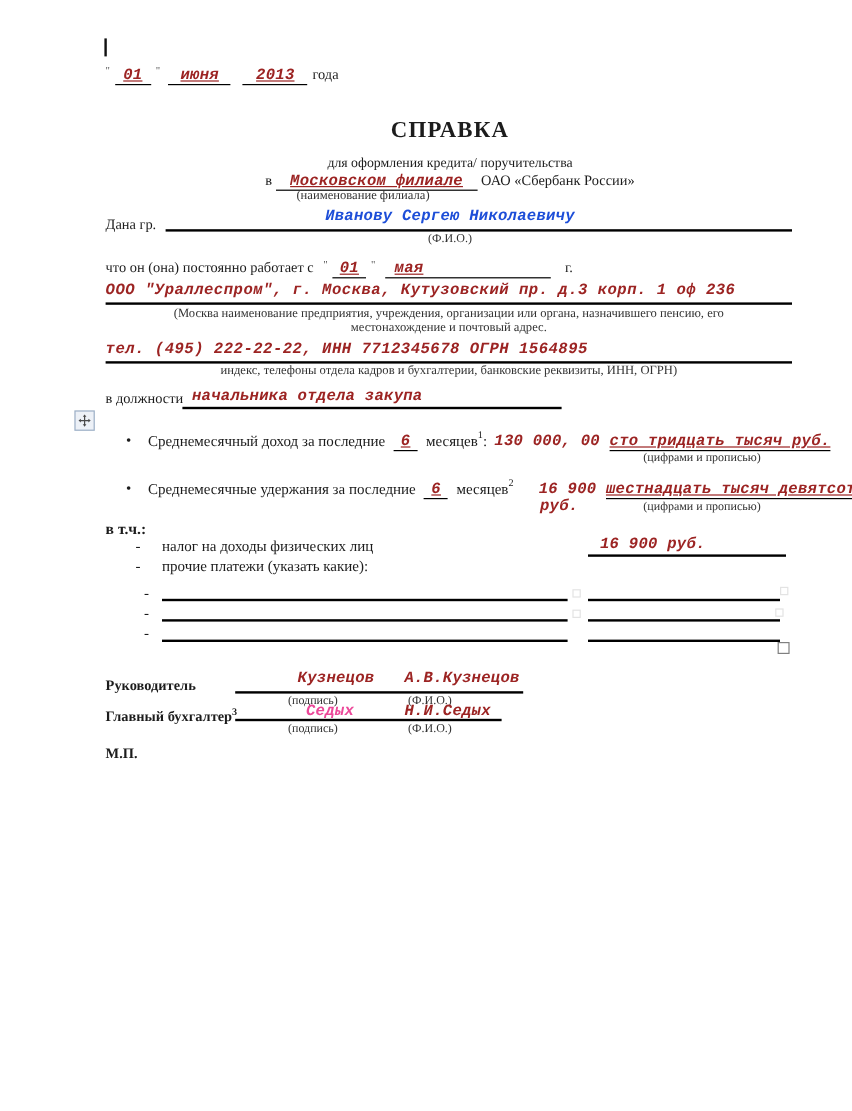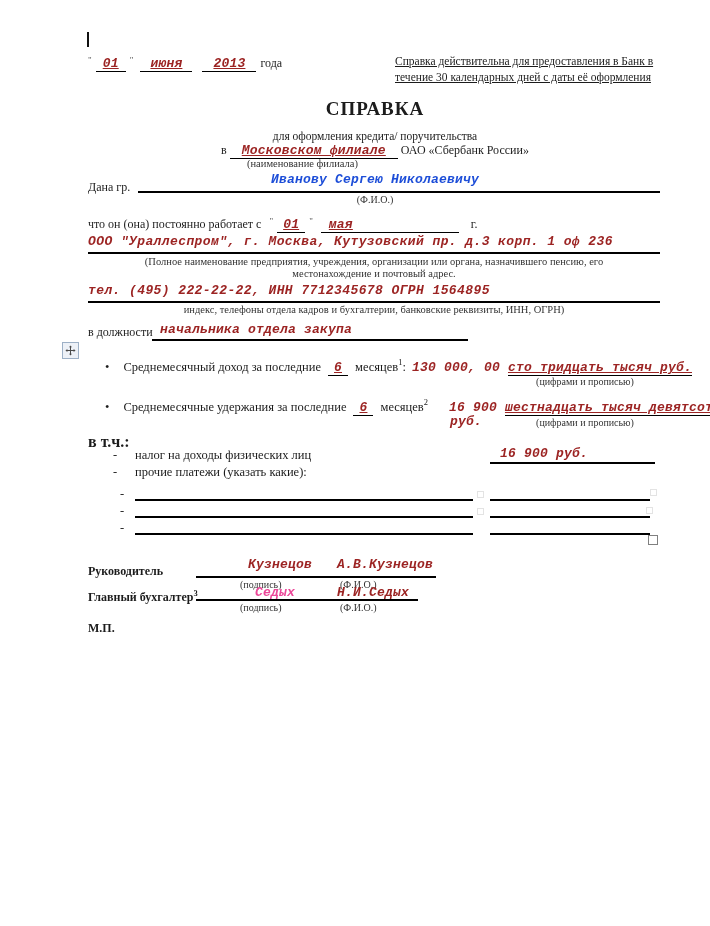--- a/index.html
+++ b/index.html
@@ -34,22 +34,21 @@
 <div class="abs" style="left:88px;top:53px;">
   <span class="q">"</span>
   <span class="red u" style="padding: 0px 7px; color: rgb(156, 36, 35);">01</span>
   <span class="q">"</span>
   <span class="red u" style="padding: 0px 10px; margin-left: 3px; color: rgb(156, 36, 35);">июня</span>
   <span class="red u" style="padding: 0px 11px; margin-left: 6px; color: rgb(156, 36, 35);">2013</span>
   <span class="serif">года</span>
 </div>
 
 <div class="abs" style="left:395px;top:54px;font-size:11.5px;line-height:15.5px;">
-  <span class="underlined">Справка действительна для предоставления  в Банк в</span><br>
-  <span class="underlined">течение 30 календарных дней с даты её оформления</span>
+  <br>
 </div>
 
 <div class="abs center b" style="left:88px;top:98px;width:574px;font-size:19px;letter-spacing:1px;">СПРАВКА</div>
 
 <div class="abs center" style="left:88px;top:130px;width:574px;font-size:11.5px;">для оформления кредита/ поручительства</div>
 
 <div class="abs center" style="left:88px;top:143px;width:574px;font-size:12px;">
   <span>в</span>
   <span class="red u" style="padding: 0px 12px; color: rgb(156, 36, 35);">Московском филиале</span>
   <span>ОАО «Сбербанк России»</span>
@@ -65,21 +64,21 @@
   <span class="serif">что он (она) постоянно работает с</span>
   <span class="q" style="margin-left:4px;">"</span>
   <span class="red u" style="padding: 0px 6px; color: rgb(156, 36, 35);">01</span>
   <span class="q">"</span>
   <span class="red u" style="display: inline-block; width: 130px; padding-left: 8px; margin-left: 4px; color: rgb(156, 36, 35);">мая</span>
   <span class="serif" style="margin-left:8px;">г.</span>
 </div>
 
 <div class="abs red" style="left: 88px; top: 234px; letter-spacing: 0.4px; color: rgb(156, 36, 35);">ООО "Ураллеспром", г. Москва, Кутузовский пр. д.3 корп. 1 оф 236</div>
 <div class="hline" style="left:88px;top:252px;width:572px;"></div>
-<div class="abs center cap105" style="left:88px;top:256px;width:572px;">(Полное наименование предприятия, учреждения, организации или органа, назначившего пенсию, его</div>
+<div class="abs center cap105" style="left:88px;top:256px;width:572px;">(Москва наименование предприятия, учреждения, организации или органа, назначившего пенсию, его</div>
 <div class="abs center cap105" style="left:88px;top:268px;width:572px;">местонахождение и почтовый адрес.</div>
 
 <div class="abs red" style="left: 88px; top: 283px; letter-spacing: 0.4px; color: rgb(156, 36, 35);">тел. (495) 222-22-22, ИНН 7712345678 ОГРН 1564895</div>
 <div class="hline" style="left:88px;top:301px;width:572px;"></div>
 <div class="abs center cap105" style="left:88px;top:304px;width:572px;">индекс, телефоны отдела кадров и бухгалтерии, банковские реквизиты, ИНН, ОГРН)</div>
 
 <div class="abs serif" style="left:88px;top:325px;">в должности</div>
 <div class="abs red" style="left: 160px; top: 322px; color: rgb(156, 36, 35);">начальника отдела закупа</div>
 <div class="hline" style="left:152px;top:339px;width:316px;"></div>
 
@@ -103,21 +102,21 @@
   <span class="serif13" style="margin-right:10px;">•</span>
   <span class="serif13">Среднемесячные удержания за последние</span>
   <span class="red u" style="padding: 0px 6px; margin: 0px 3px; color: rgb(156, 36, 35);">6</span>
   <span class="serif13">месяцев</span><sup>2</sup>
   <span class="red" style="margin-left: 17px; color: rgb(156, 36, 35);">16 900</span>
   <span class="red u" style="margin-left: 4px; color: rgb(156, 36, 35);">шестнадцать тысяч девятсот</span>
 </div>
 <div class="abs red" style="left: 450px; top: 414px; color: rgb(156, 36, 35);">руб.</div>
 <div class="abs center cap" style="left:505px;top:417px;width:160px;">(цифрами и прописью)</div>
 
-<div class="abs serif b" style="left:88px;top:433px;font-size:16px;">в т.ч.:</div>
+<div class="abs serif b" style="left:88px;top:433px;font-size:13px;">в т.ч.:</div>
 
 <div class="abs serif13" style="left:113px;top:448px;">-</div>
 <div class="abs serif13" style="left:135px;top:448px;">налог на доходы физических лиц</div>
 <div class="abs red" style="left: 500px; top: 446px; color: rgb(156, 36, 35);">16 900 руб.</div>
 <div class="hline" style="left:490px;top:462px;width:165px;"></div>
 
 <div class="abs serif13" style="left:113px;top:465px;">-</div>
 <div class="abs serif13" style="left:135px;top:465px;">прочие платежи (указать какие):</div>
 
 <div class="abs serif13" style="left:120px;top:487px;">-</div>

